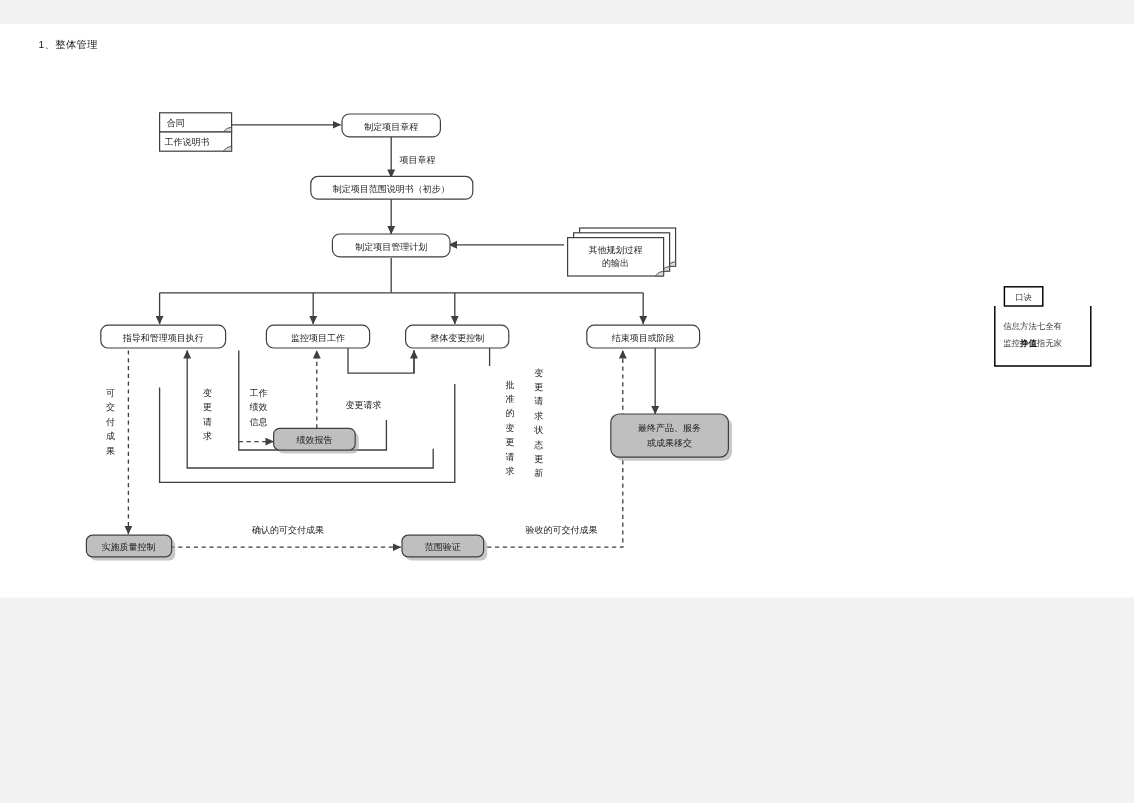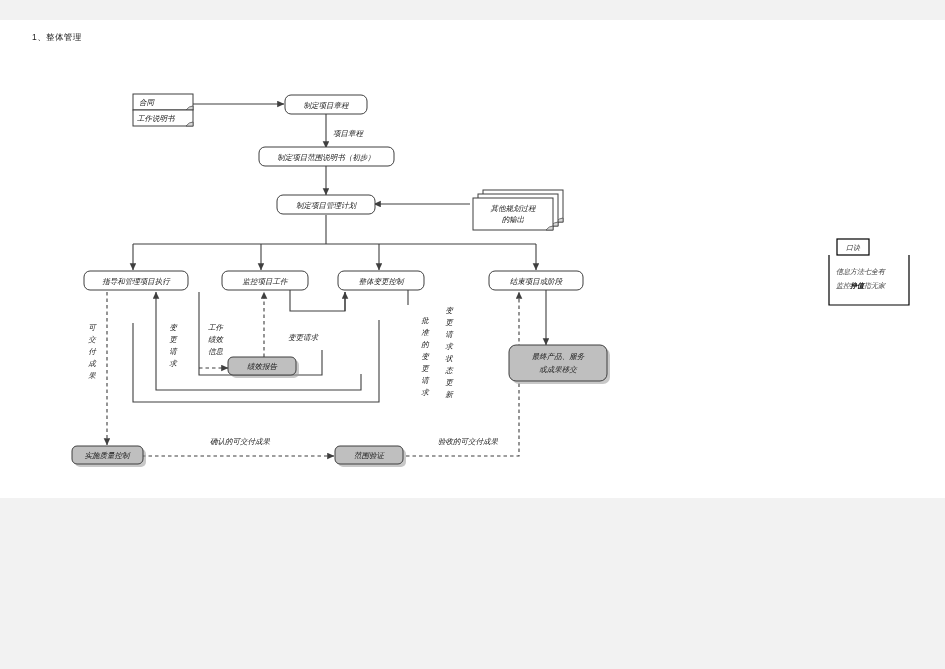--- a/index.html
+++ b/index.html
@@ -27,21 +27,21 @@
     position: absolute;
     left: 32px; top: 12px;
     font-size: 8.5px;
     color: #1a1a1a;
     letter-spacing: 0.4px;
     white-space: nowrap;
   }
   #canvas {
     position: absolute;
     left: 0; top: 0;
-    width: 945px; height: 649px; font-style: italic;
+    width: 945px; height: 649px;
   }
   svg { display: block; }
   .lbl {
     font-family: "Liberation Sans", "DejaVu Sans", sans-serif;
     font-size: 7.5px;
     fill: #1a1a1a;
   }
   .node-text {
     font-family: "Liberation Sans", "DejaVu Sans", sans-serif;
     font-size: 7.5px;

